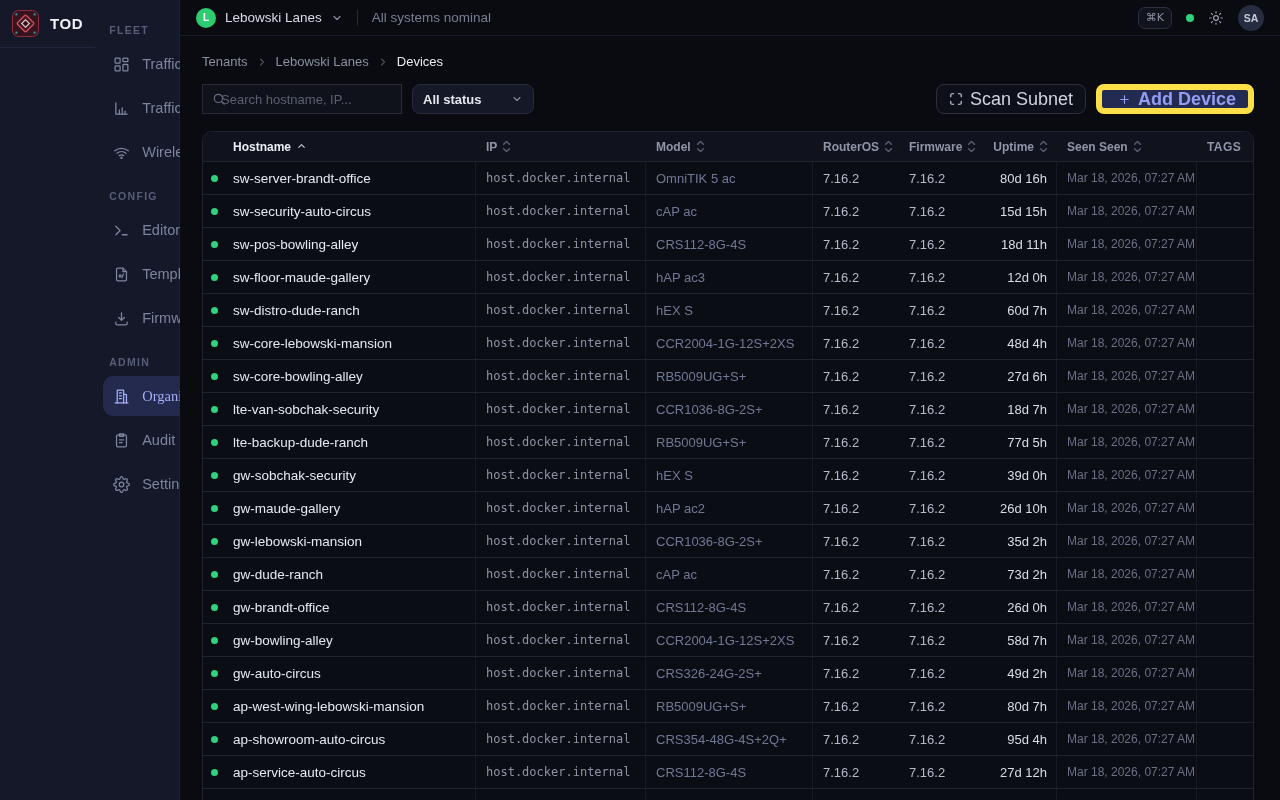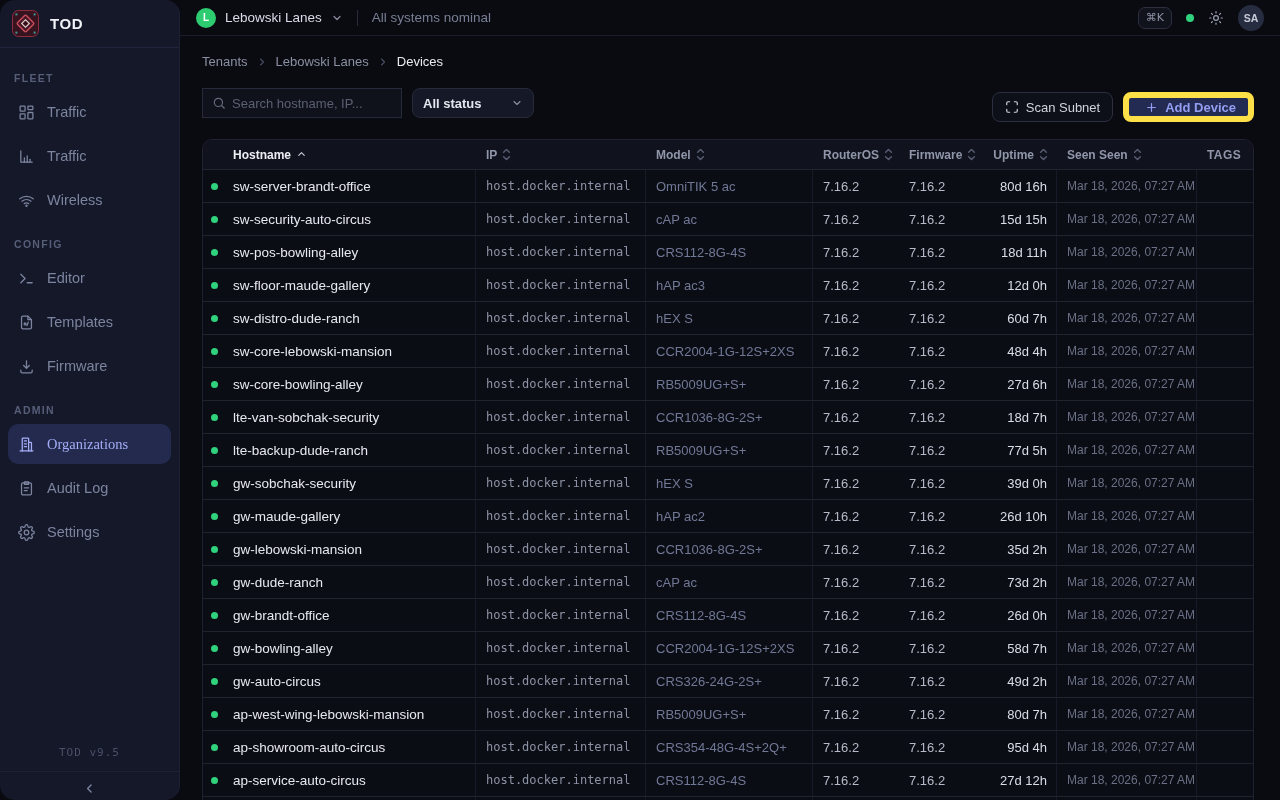--- a/index.html
+++ b/index.html
@@ -1,22 +1,22 @@
 <!DOCTYPE html>
 <html><head>
 <meta charset="utf-8">
 <style>
   * { margin:0; padding:0; box-sizing:border-box; }
   html,body { width:1280px; height:800px; overflow:hidden; background:#090a10;
     font-family:"Liberation Sans","DejaVu Sans",sans-serif; color:#e6e8ef; }
   .app { display:flex; width:1280px; height:800px; }
 
   
-  .sidebar { width:180px; min-width:180px; background:#141829; display:flex; flex-direction:column;
-    border-right:1px solid #1d2133;border-radius:15px; }
+  .sidebar { width:180px; min-width:180px; background:#141829; display:flex; flex-direction:row;
+    border-right:1px solid #1d2133; }
   .sidebar-header { height:48px; display:flex; align-items:center; gap:11px; padding:0 12px;
     border-bottom:1px solid #20253d; }
   .brand-name { font-size:15px; font-weight:700; letter-spacing:.6px; color:#f1f2f7; }
   .nav { flex:1; padding:10px 8px 0; }
   .section-label { padding:14px 6px 8px; font-size:10.5px; font-weight:700; letter-spacing:1.3px;
     color:#575e78; }
   .nav-item { display:flex; align-items:center; gap:12px; height:40px; padding:0 10px;
     border-radius:10px; color:#7c849f; font-size:14.5px; margin-bottom:4px; cursor:pointer; }
   .nav-item svg { flex:0 0 auto; }
   .nav-item.active { background:#232a4e; color:#a5aef8;font-family:Liberation Serif, serif; }
@@ -51,30 +51,30 @@
   .main { flex:1; padding:18px 26px 0 22px; min-width:0; }
   .breadcrumb { display:flex; align-items:center; gap:8px; font-size:13px; color:#8a90a2; }
   .breadcrumb .crumb { cursor:pointer; }
   .breadcrumb .crumb.current { color:#e9ebf2; cursor:default; }
   .breadcrumb svg { color:#4a5064; }
 
   .toolbar { display:flex; align-items:center; margin-top:15px; gap:10px; }
   .search-wrap { position:relative; width:200px; }
   .search-wrap svg { position:absolute; left:10px; top:8px; color:#666c80; }
   .search-input { width:100%; height:30px; background:#0f111b; border:1px solid #262a3a;
-    border-radius:0; color:#dfe2ea; font-size:13px; padding:0 10px 0 29px; outline:none;
+    border-radius:0; color:#dfe2ea; font-size:13px; padding:0 10px 0 18px; outline:none;
     font-family:"Liberation Sans","DejaVu Sans",sans-serif; }
   .search-input::placeholder { color:#5a6072; }
   .select { width:122px; height:30px; background:#151826; border:1px solid #262a3a; border-radius:8px;
     display:flex; align-items:center; justify-content:space-between; padding:0 10px; cursor:pointer; }
   .select-value { font-size:13px; color:#e4e7ee; font-weight:600; }
   .select svg { color:#8a90a2; }
   .toolbar-right { margin-left:auto; display:flex; align-items:center; gap:10px; }
-  .btn { height:30px; border-radius:8px; font-size:13px; display:flex; align-items:center; gap:7px;
-    padding:0 12px; cursor:pointer; font-family:inherit;margin-top:8px; }
+  .btn { height:30px; border-radius:8px; font-size:18px; display:flex; align-items:center; gap:7px;
+    padding:0 12px; cursor:pointer; font-family:inherit; }
   .btn-ghost { background:#0e1019; border:1px solid #2b2f3f; color:#cfd3de; }
   .btn-primary { background:#242b52; border:6px solid #fde047; color:#939df2; font-weight:600;padding-left:16px; }
 
   
   .table { margin-top:17px; border:1px solid #1d2130; border-radius:10px 10px 0 0; overflow:hidden;
     background:#0b0d15; }
   .grid-cols { display:grid;
     grid-template-columns:30px 243px 170px 167px 86px 84px 74px 140px 1fr; align-items:center; }
   .thead { height:30px; background:#10131d; border-bottom:1px solid #20242f; }
   .th { display:flex; align-items:center; gap:5px; font-size:12px; font-weight:700; color:#9096aa;

